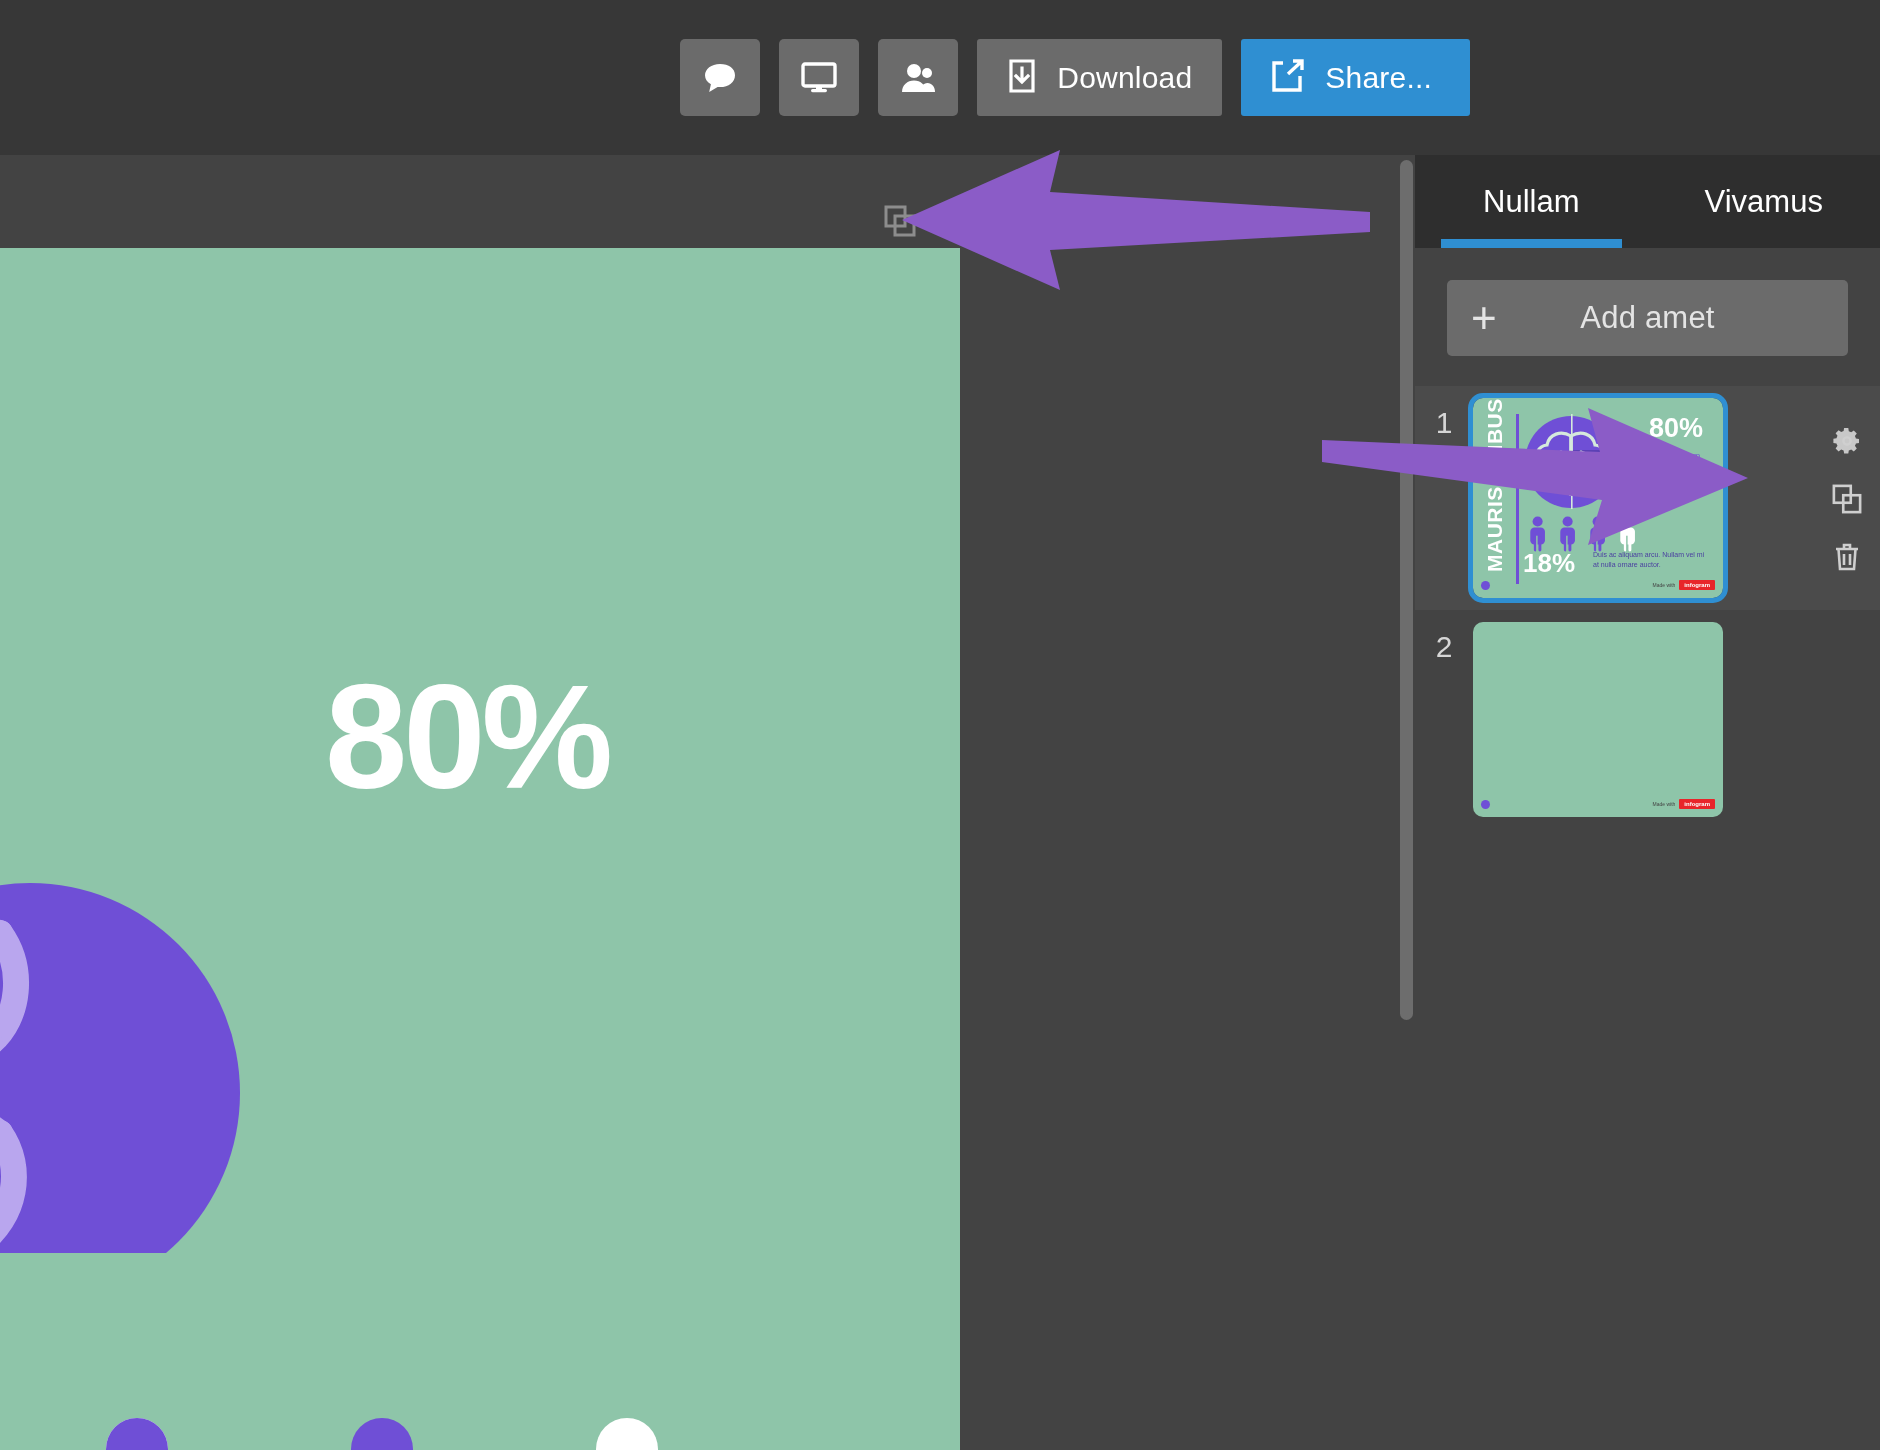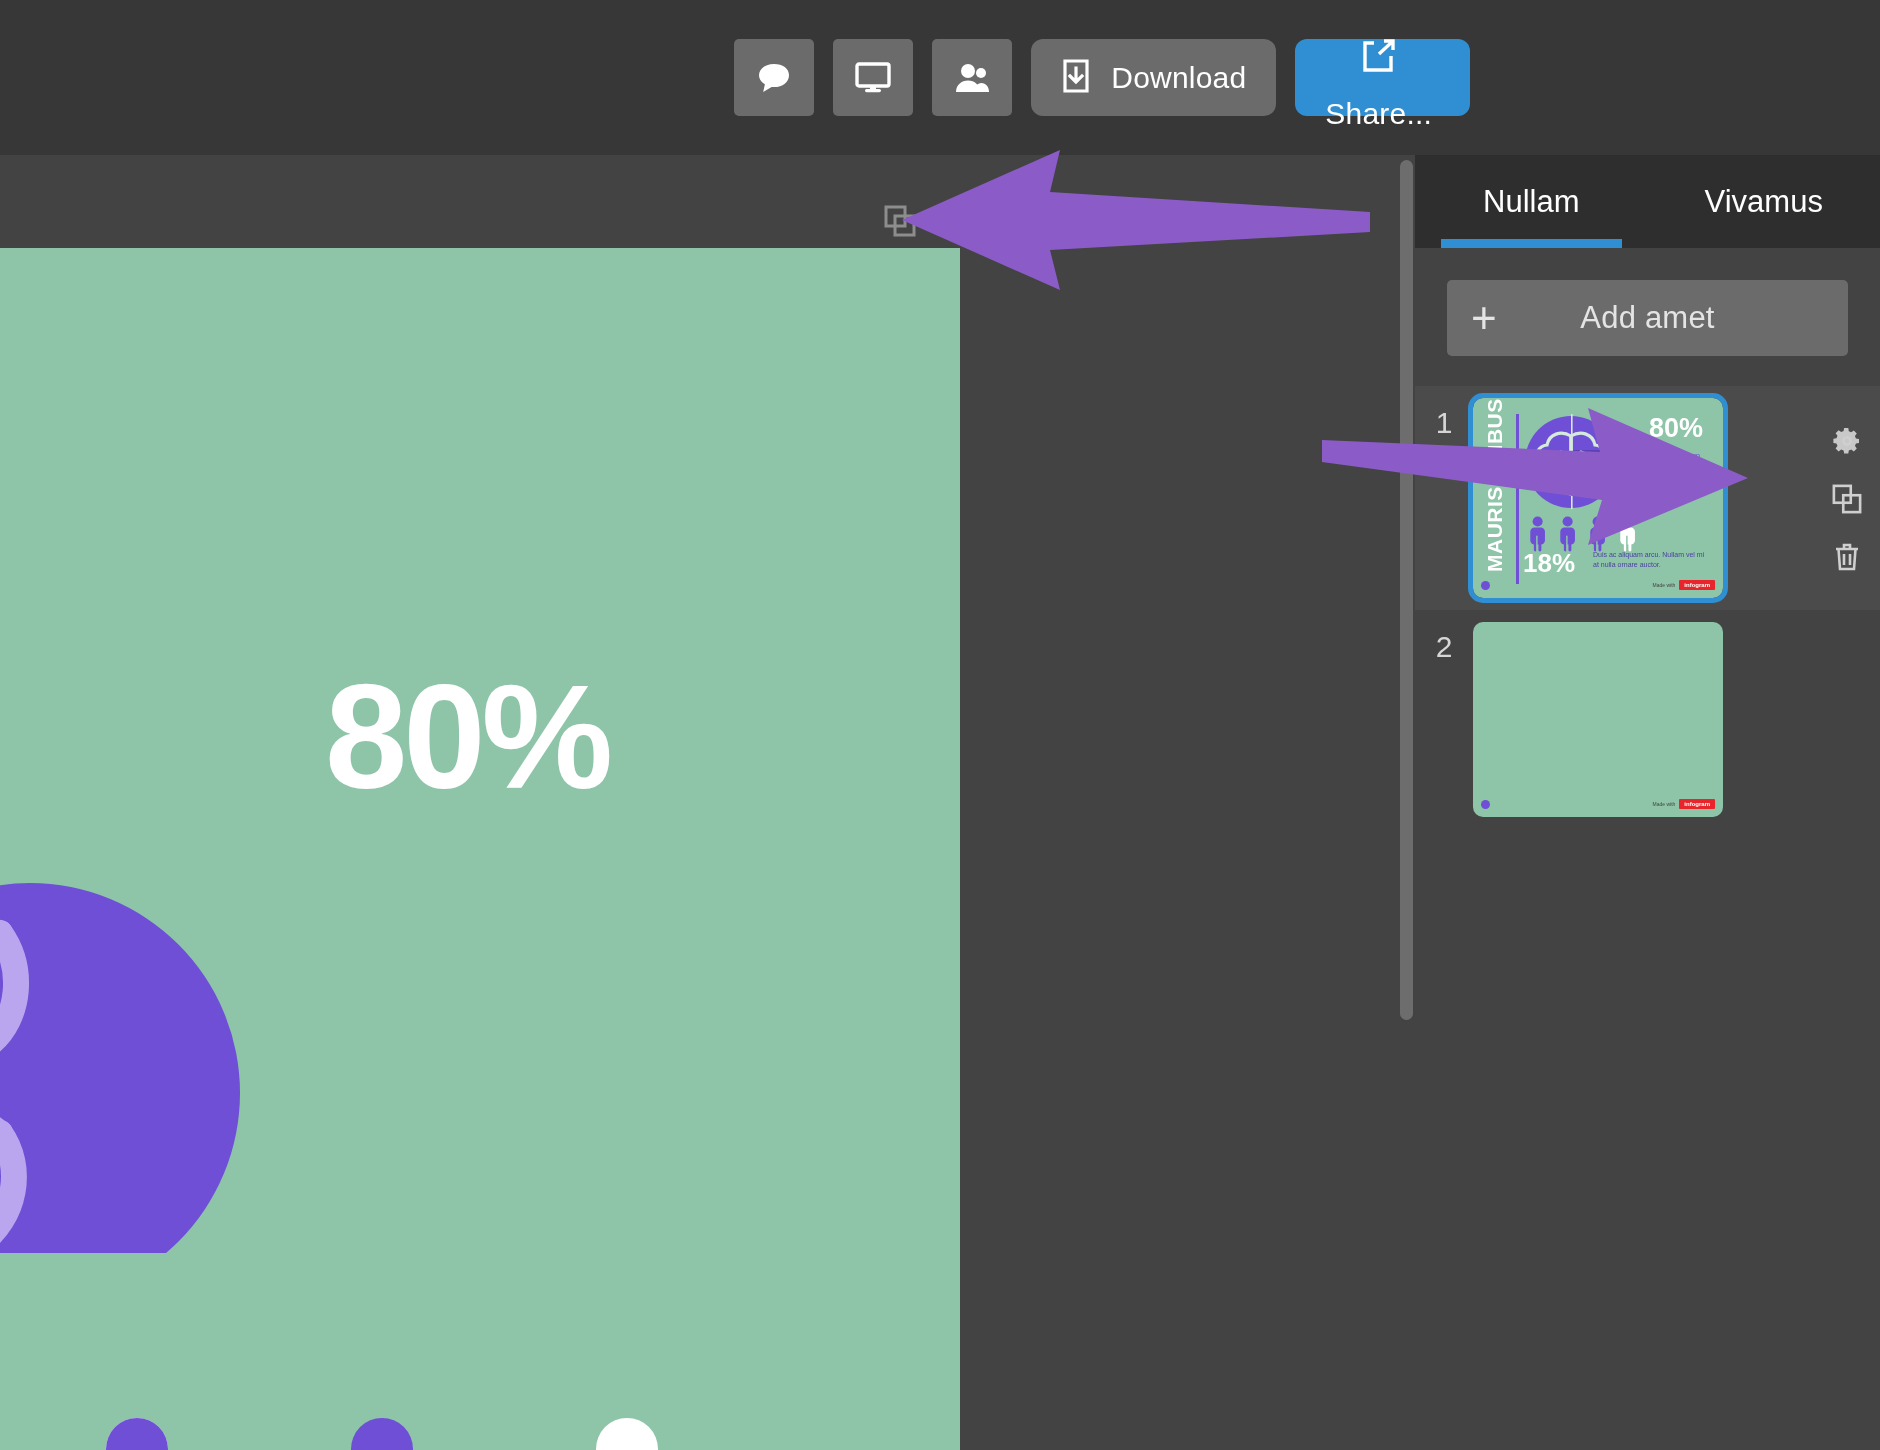--- a/index.html
+++ b/index.html
@@ -21,28 +21,28 @@
     display: flex; align-items: center; gap: 19px;
     margin-right: 410px;
   }
   .tool-btn {
     width: 80px; height: 77px; background: #6b6b6b; border-radius: 5px;
     display: flex; align-items: center; justify-content: center;
     cursor: pointer;
   }
   .tool-btn svg { display: block; }
   .wide-btn {
-    height: 77px; background: #6b6b6b; border-radius: 12px;
+    height: 77px; background: #6b6b6b; border-radius: 3px;
     display: flex; align-items: center; gap: 20px;
     padding: 0 30px; cursor: pointer;
   }
   .wide-btn .lbl {
     color: #fff; font-size: 30px; letter-spacing: .2px; white-space: nowrap;
   }
-  .share-btn { background: #2f8fd2; padding: 0 38px 0 30px; flex-direction: column; }
+  .share-btn { background: #2f8fd2; padding: 0 38px 0 30px; }
 
   
   .canvas-header {
     position: absolute; left: 0; top: 155px; width: 1415px; height: 93px;
     background: #434343;
   }
   .dup-canvas-icon {
     position: absolute; left: 884px; top: 205px; cursor: pointer;
   }
 

